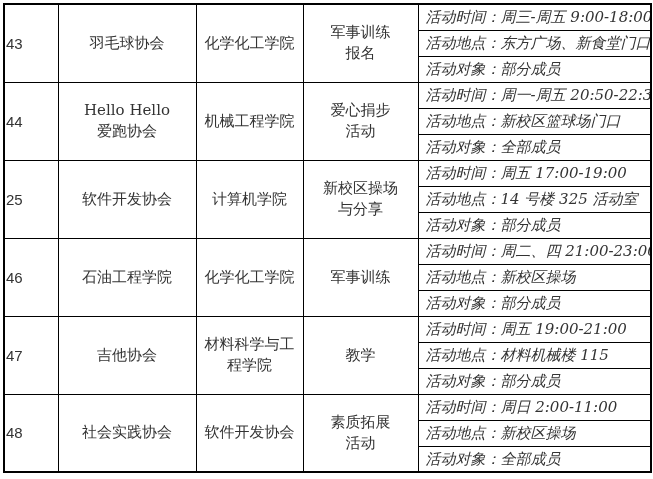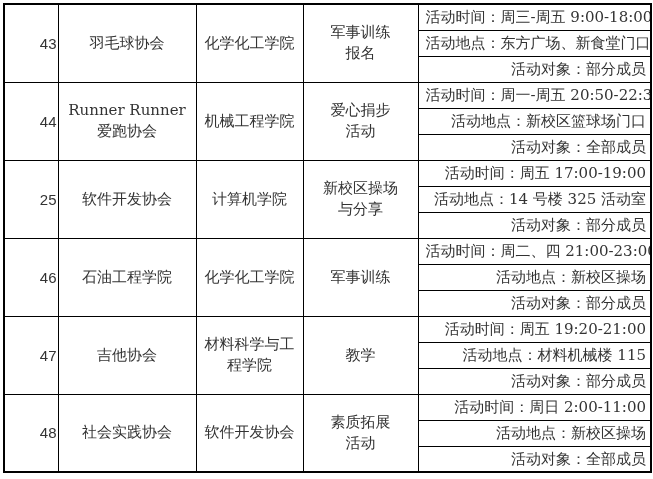--- a/index.html
+++ b/index.html
@@ -26,37 +26,38 @@
     border: 2px solid #000000;
   }
   table.activities td {
     border: 1px solid #000000;
     font-size: 15px;
     color: #333333;
     overflow: hidden;
   }
   tr.subrow { height: 26px; }
   td.c-no {
-    text-align: right;
+    text-align: left;
     vertical-align: middle;
     font-family: "Liberation Sans", "DejaVu Sans", sans-serif;
     font-size: 15px;
   }
   td.c-assoc, td.c-college, td.c-activity {
     text-align: center;
     vertical-align: middle;
     line-height: 21px;
     padding: 0 4px;
   }
   td.c-detail {
-    text-align: right;
+    text-align: left;
     vertical-align: middle;
     padding: 0 4px 0 7px;
     line-height: 18px;
     white-space: nowrap;
+    font-style: italic;
   }
   .ln { display: block; }
 </style>
 </head>
 <body>
 
 <div class="page">
   <table class="activities">
     <colgroup>
       <col style="width:54px">
@@ -84,21 +85,21 @@
       <tr class="subrow">
         <td class="c-detail">活动地点：东方广场、新食堂门口</td>
       </tr>
       <tr class="subrow">
         <td class="c-detail">活动对象：部分成员</td>
       </tr>
 
       <tr class="subrow">
         <td class="c-no" rowspan="3">44</td>
         <td class="c-assoc" rowspan="3">
-          <span class="ln">Runner Runner</span>
+          <span class="ln">Hello Hello</span>
           <span class="ln">爱跑协会</span>
         </td>
         <td class="c-college" rowspan="3">
           <span class="ln">机械工程学院</span>
         </td>
         <td class="c-activity" rowspan="3">
           <span class="ln">爱心捐步</span>
           <span class="ln">活动</span>
         </td>
         <td class="c-detail">活动时间：周一-周五 20:50-22:30</td>
@@ -156,21 +157,21 @@
         <td class="c-assoc" rowspan="3">
           <span class="ln">吉他协会</span>
         </td>
         <td class="c-college" rowspan="3">
           <span class="ln">材料科学与工</span>
           <span class="ln">程学院</span>
         </td>
         <td class="c-activity" rowspan="3">
           <span class="ln">教学</span>
         </td>
-        <td class="c-detail">活动时间：周五 19:20-21:00</td>
+        <td class="c-detail">活动时间：周五 19:00-21:00</td>
       </tr>
       <tr class="subrow">
         <td class="c-detail">活动地点：材料机械楼 115</td>
       </tr>
       <tr class="subrow">
         <td class="c-detail">活动对象：部分成员</td>
       </tr>
 
       <tr class="subrow">
         <td class="c-no" rowspan="3">48</td>

